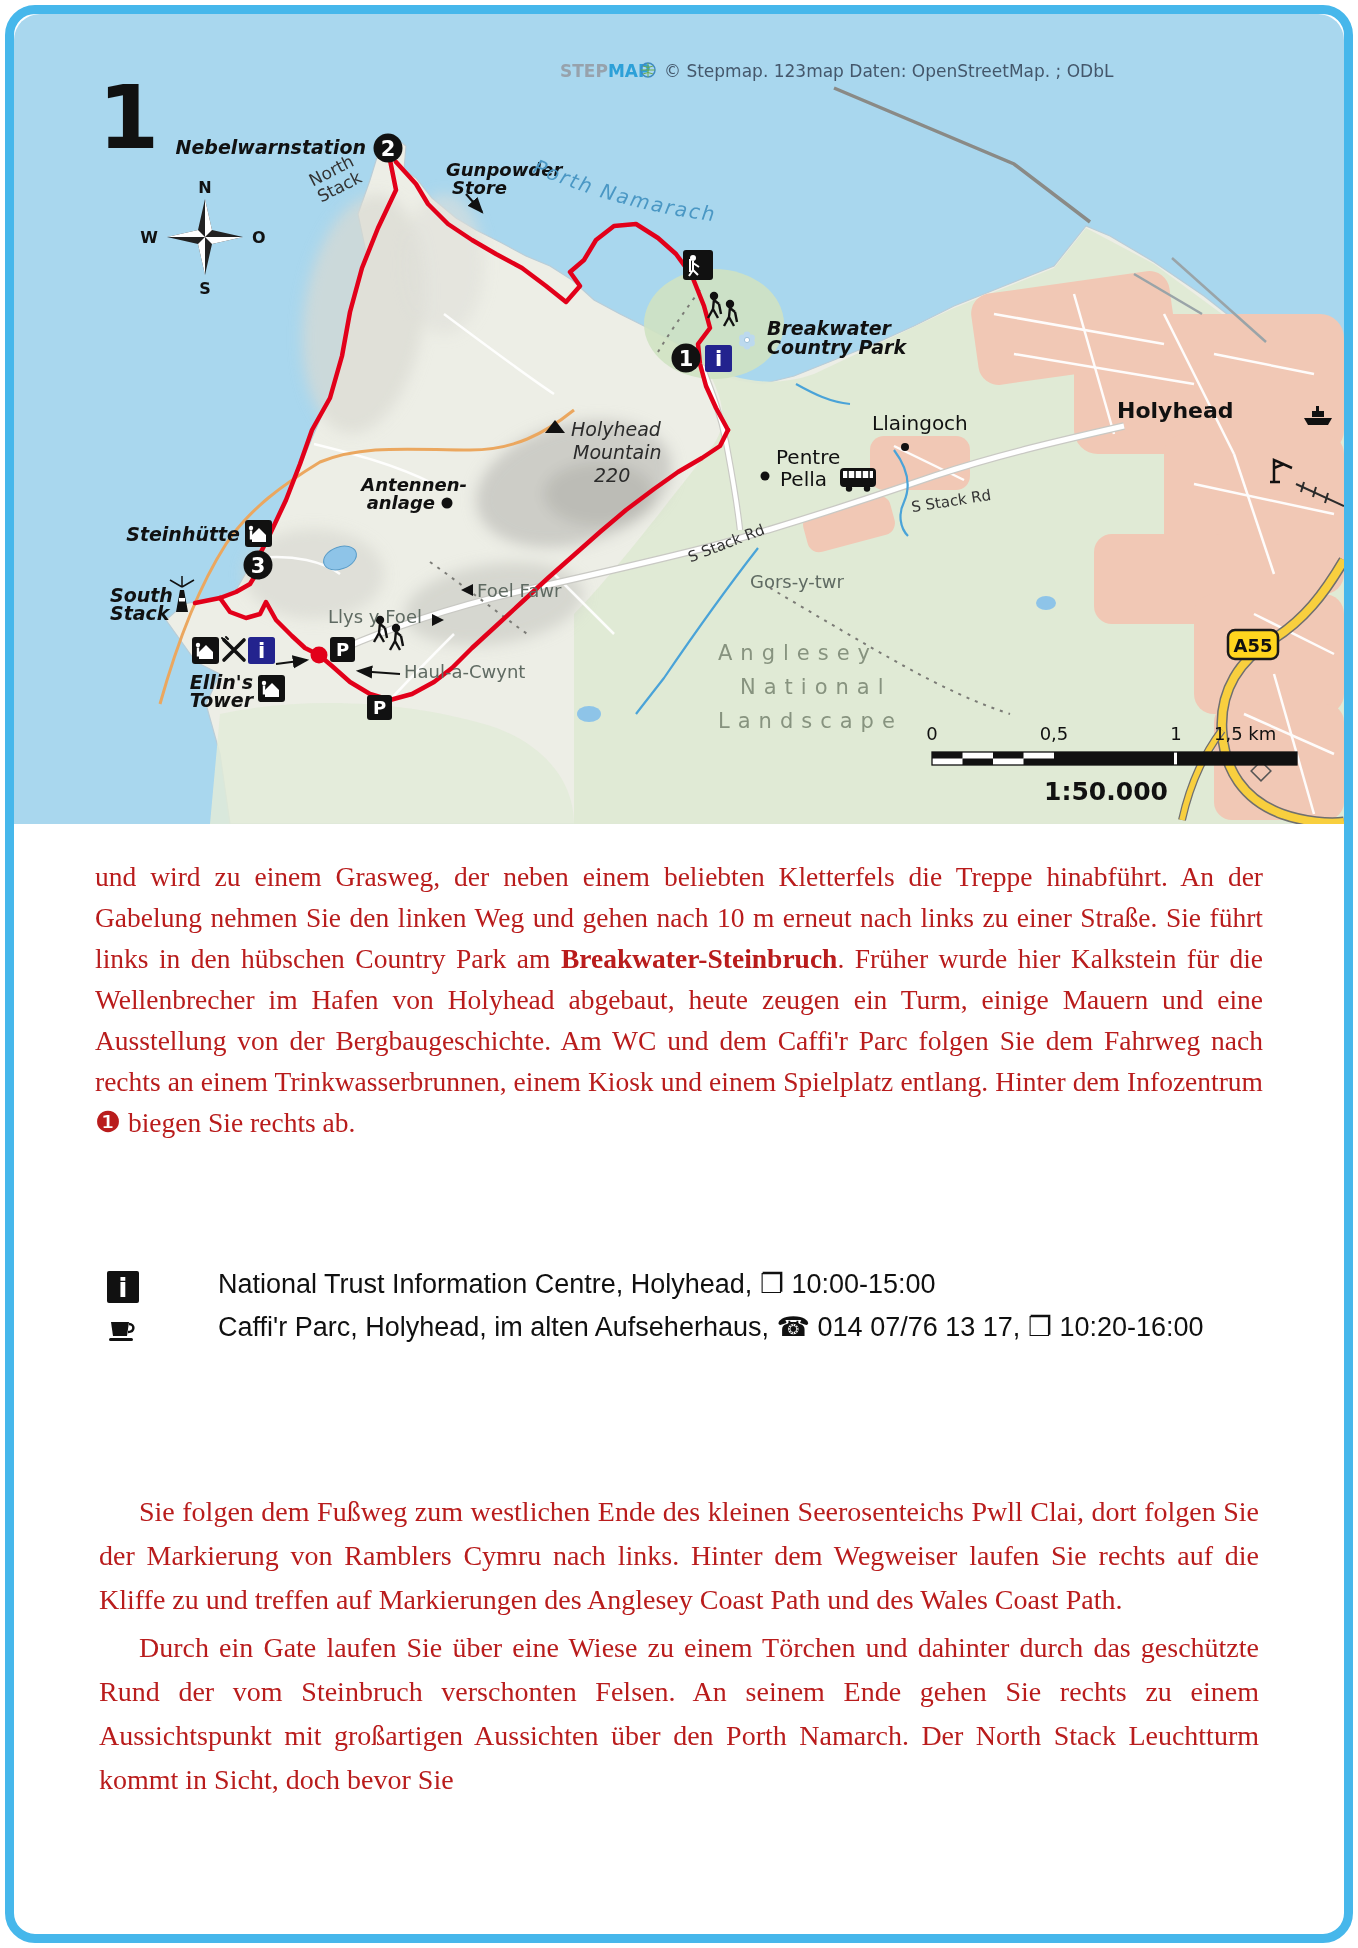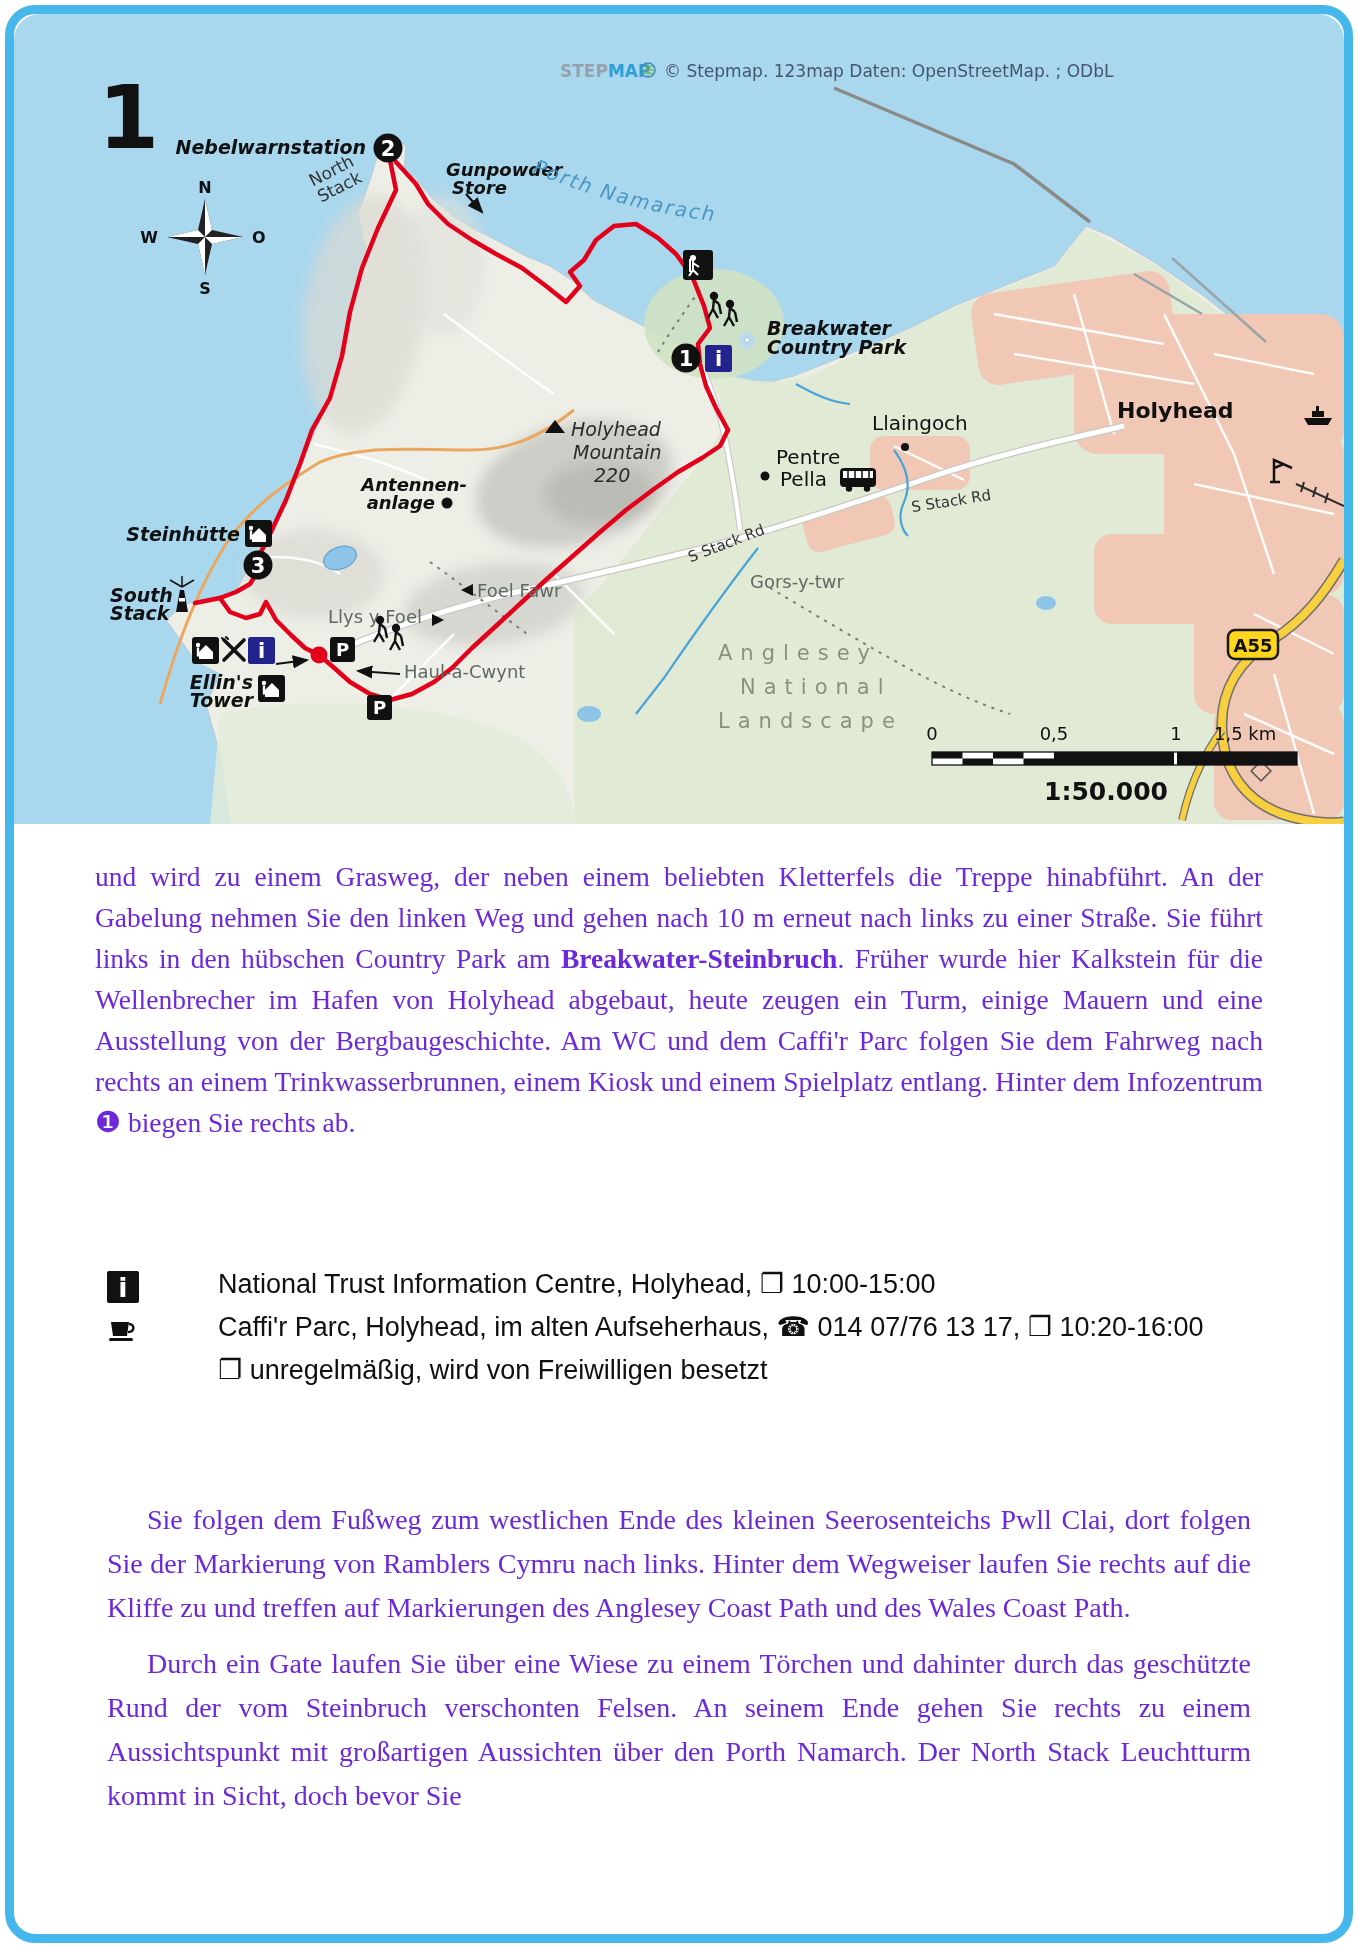--- a/index.html
+++ b/index.html
@@ -3,26 +3,26 @@
 <meta charset="utf-8">
 <style>
   html,body{margin:0;padding:0;background:#fff;}
   #page{position:relative;width:1358px;height:1948px;background:#fff;overflow:hidden;
         font-family:"Liberation Serif",serif;}
   #frame{position:absolute;inset:5px;border:9px solid #46b7eb;border-radius:30px;
          pointer-events:none;z-index:50;}
   #mapwrap{position:absolute;left:14px;top:14px;width:1330px;height:810px;
            border-radius:26px 26px 0 0;overflow:hidden;}
   svg text{font-family:"DejaVu Sans","Liberation Sans",sans-serif;}
-  .textcol{position:absolute;left:95px;width:1168px;color:#6d28d9;}
+  .textcol{position:absolute;left:95px;width:1168px;color:#b91c1c;}
   .para{font-size:27.5px;line-height:41px;text-align:justify;}
   .para .b{font-weight:bold;}
   .para .inline-marker{font-family:"DejaVu Sans",sans-serif;font-size:29px;}
   .para2{font-size:28px;line-height:44px;text-align:justify;}
-  .para2 p{margin:12px;text-indent:40px;}
+  .para2 p{margin:4px;text-indent:40px;}
   .poi{font-family:"Liberation Sans","DejaVu Sans",sans-serif;font-size:27px;color:#101010;}
   .poi-row{position:relative;padding-left:123px;min-height:43px;}
   .poi-icon{position:absolute;left:12px;top:3px;width:32px;height:32px;}
 </style>
 </head>
 <body>
 
 <div id="page">
 
   <div id="mapwrap">
@@ -374,23 +374,20 @@
       <span>National Trust Information Centre, Holyhead, ❐ 10:00-15:00</span>
     </div>
     <div class="poi-row">
       <svg class="poi-icon" viewBox="0 0 32 32">
         <path d="M4,8 H22 L20,22 H6 Z" fill="#111"></path>
         <path d="M22,10 C28,10 28,18 21,18" fill="none" stroke="#111" stroke-width="2.5"></path>
         <rect x="2" y="24" width="24" height="3" rx="1.5" fill="#111"></rect>
       </svg>
       <span>Caffi'r Parc, Holyhead, im alten Aufseherhaus, ☎ 014 07/76 13 17, ❐ 10:20-16:00</span>
     </div>
-    <div class="poi-row">
-      <span>❐ unregelmäßig, wird von Freiwilligen besetzt</span>
-    </div>
   </div>
 
   <div class="textcol para2" style="top:1486px;">
     <p><span>Sie folgen dem Fußweg zum westlichen Ende des kleinen </span><span class="b">Seerosenteichs Pwll Clai</span><span>, dort folgen Sie der Markierung von Ramblers Cymru nach links. Hinter dem Wegweiser laufen Sie rechts auf die Kliffe zu und treffen auf Markierungen des Anglesey Coast Path und des Wales Coast Path.</span></p>
     <p><span>Durch ein Gate laufen Sie über eine Wiese zu einem Törchen und dahinter durch das geschützte Rund der vom Steinbruch verschonten Felsen. An seinem Ende gehen Sie rechts zu einem Aussichtspunkt mit großartigen Aussichten über den Porth Namarch. Der North Stack Leuchtturm kommt in Sicht, doch bevor Sie</span></p>
   </div>
 
   <div id="frame"></div>
 </div>
 

